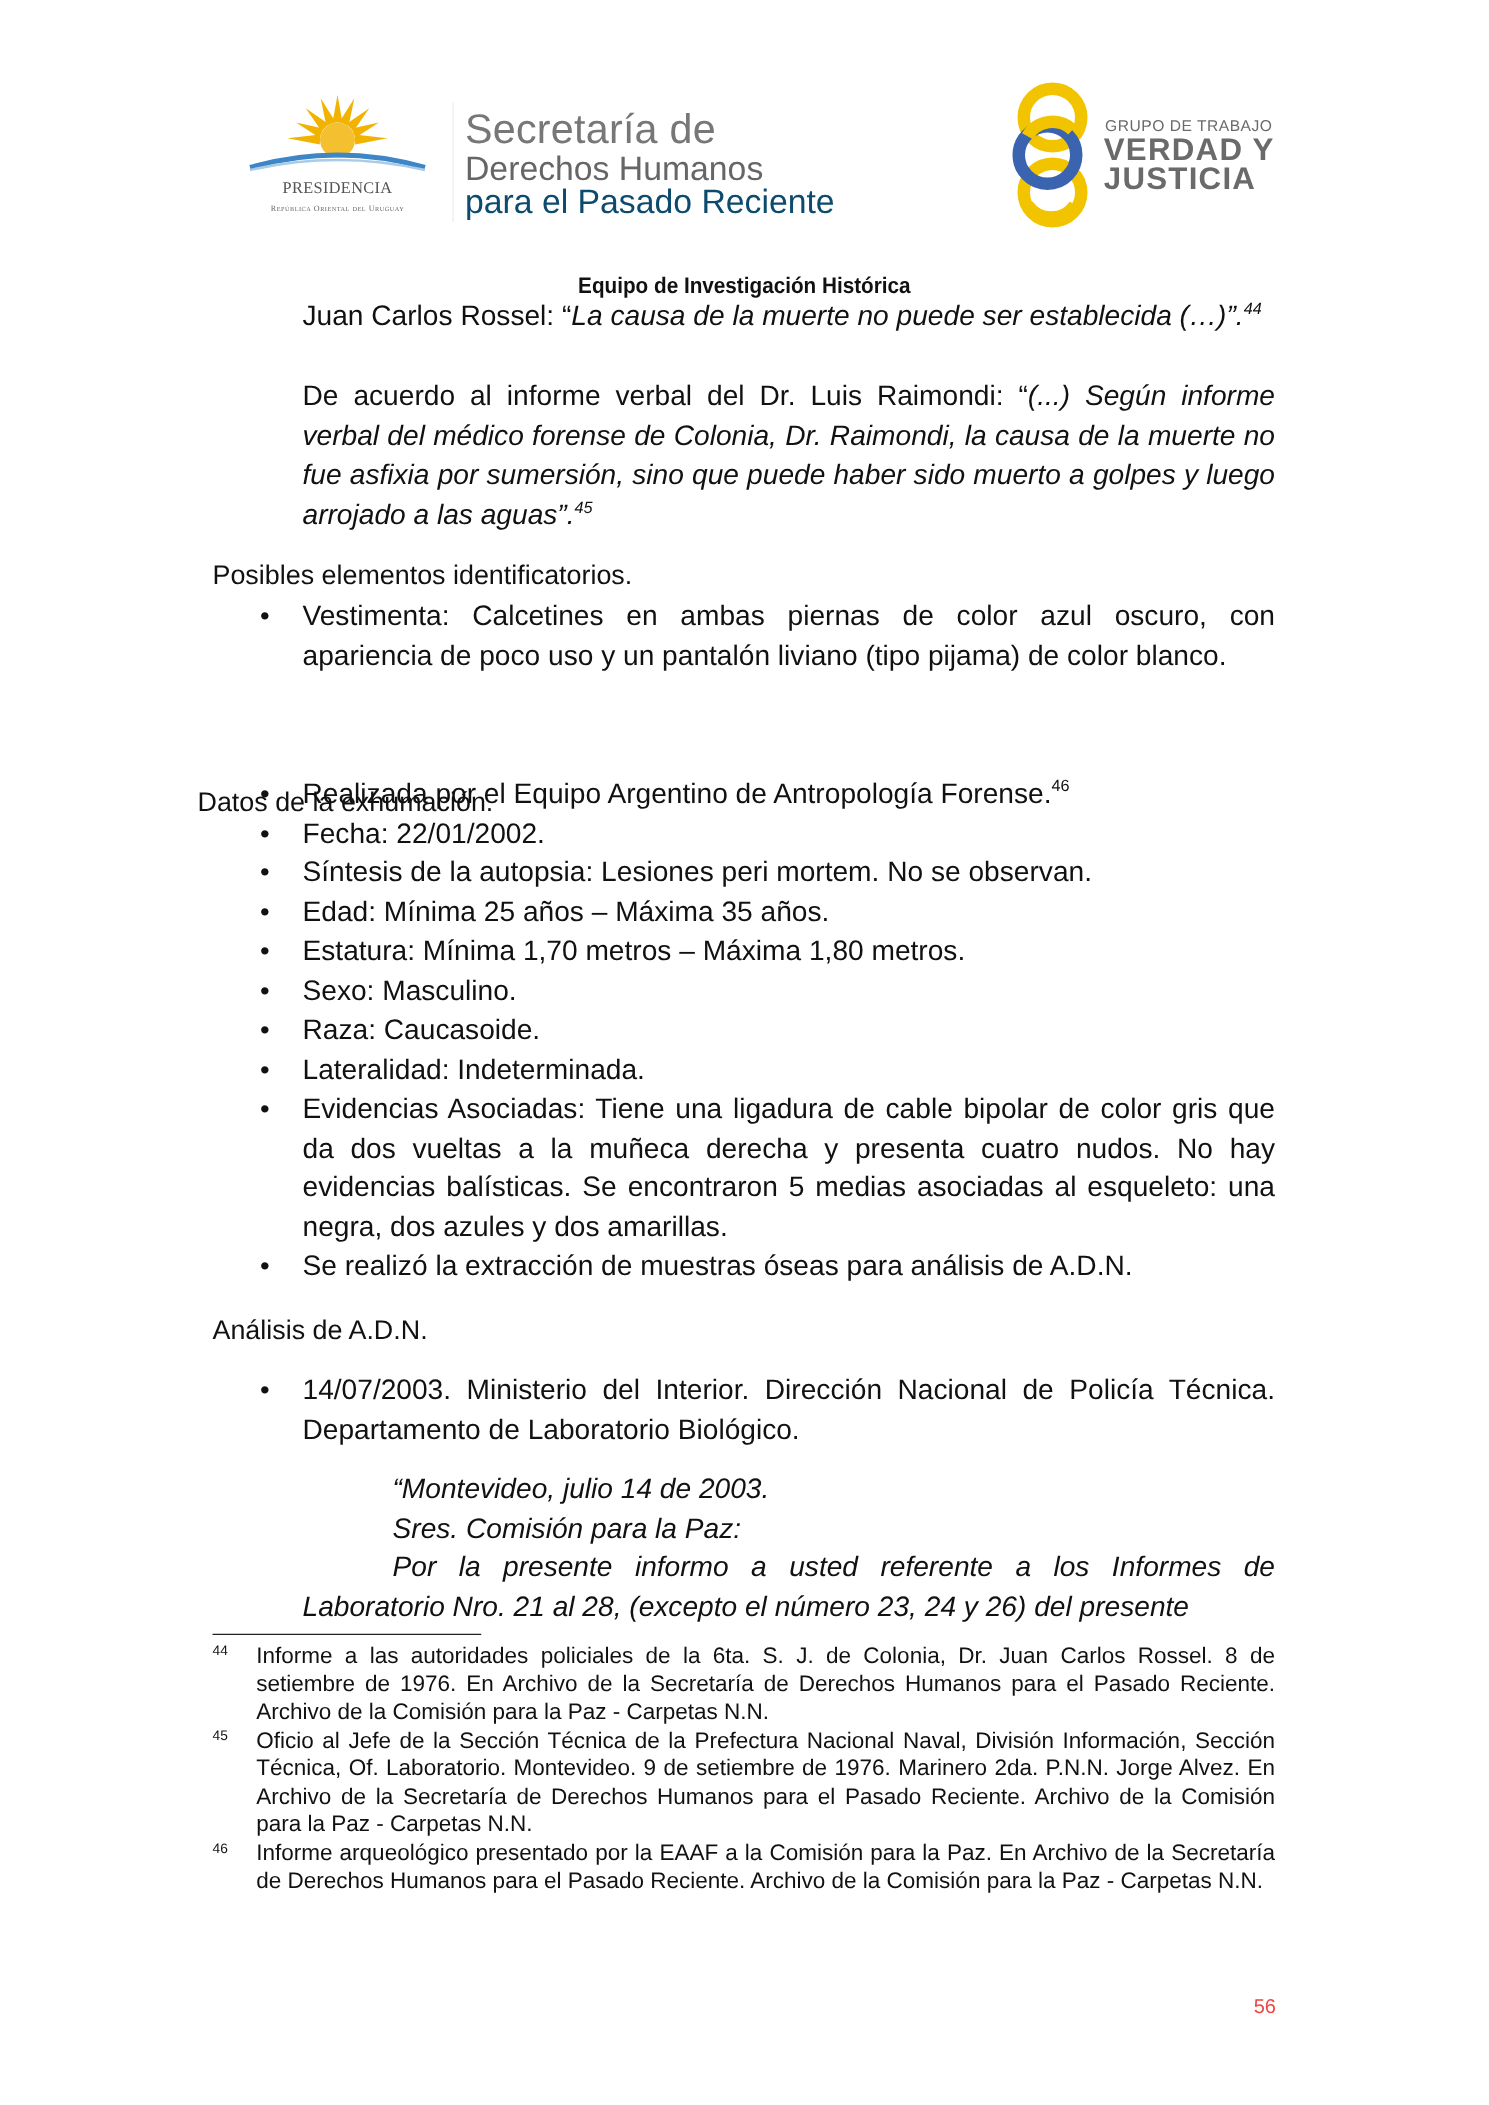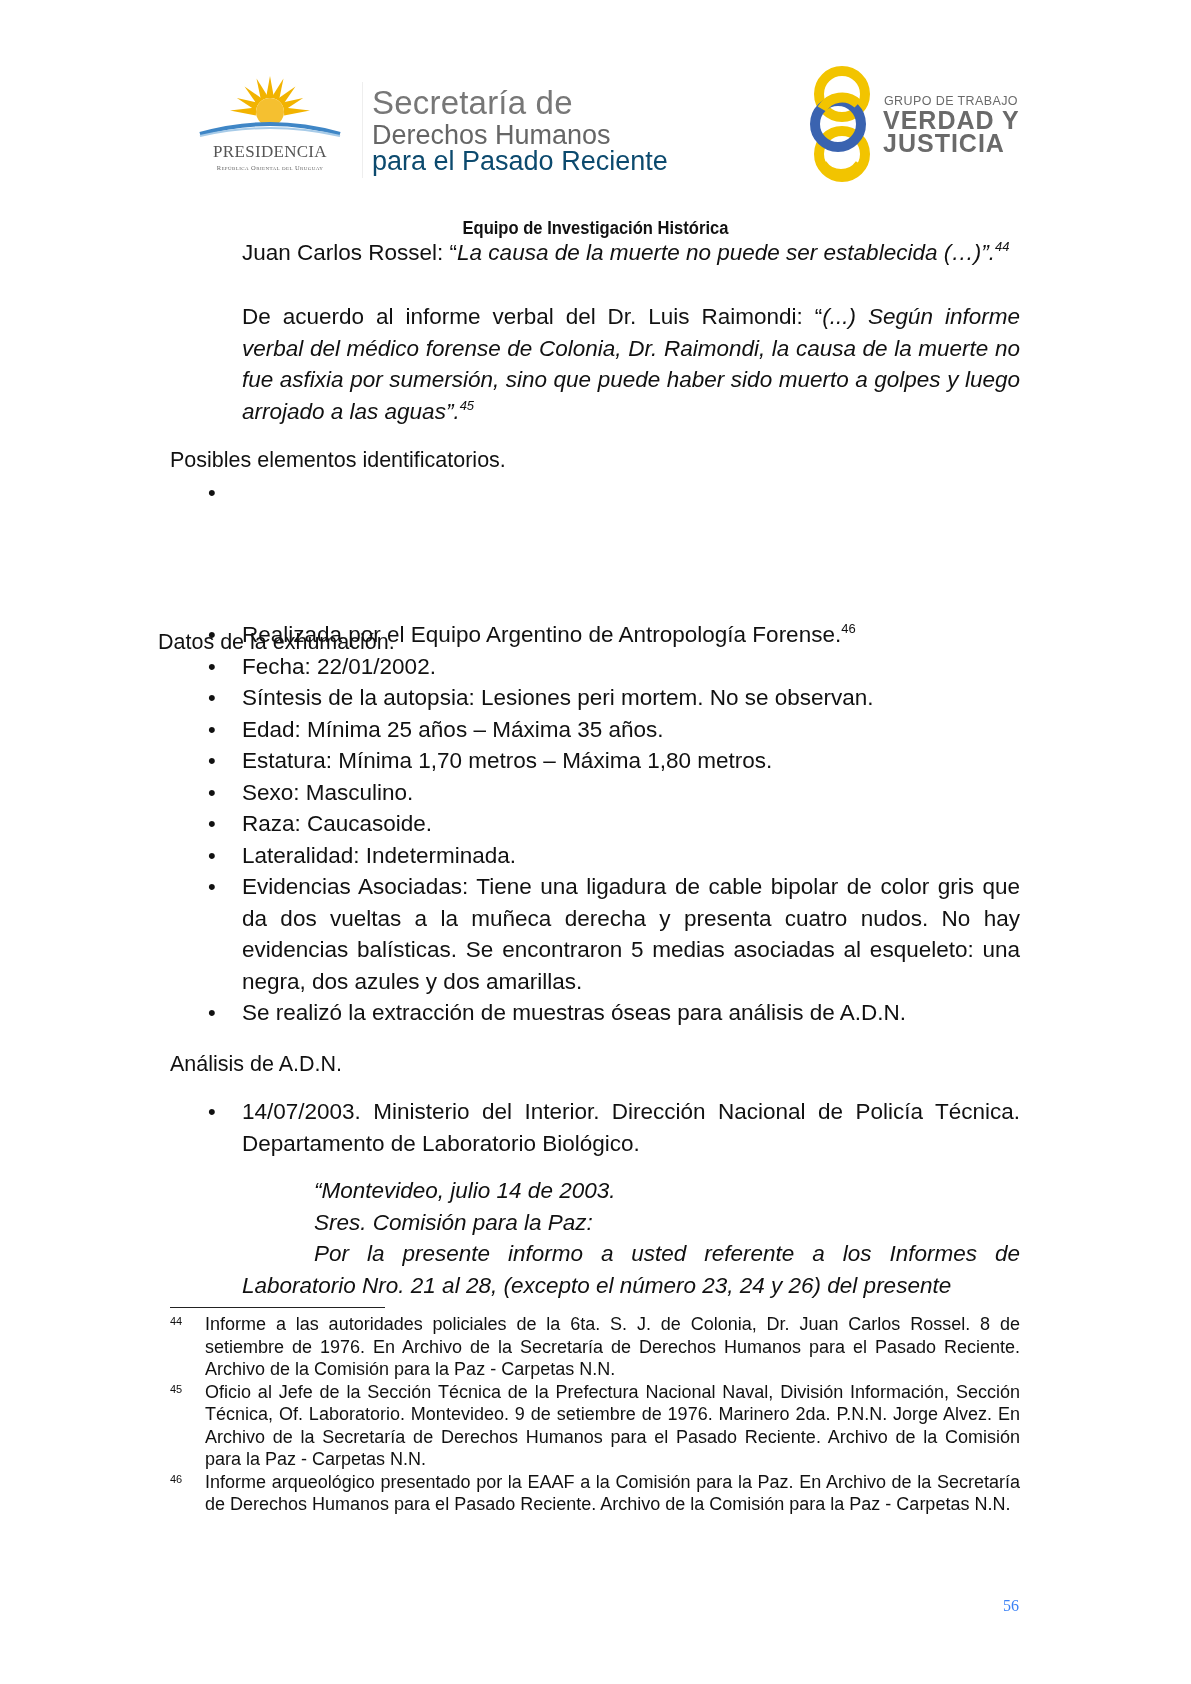--- a/index.html
+++ b/index.html
@@ -3,21 +3,21 @@
 <meta charset="utf-8">
 <style>
   html, body { margin: 0; padding: 0; background: #ffffff; }
   body { width: 1191px; height: 1684px; position: relative; overflow: hidden;
          font-family: "Liberation Sans", sans-serif; color: #111; }
   .abs { position: absolute; }
 
   
   #presidencia-logo { left: 190px; top: 78px; width: 160px; height: 100px; }
   #presidencia-name { left: 0; top: 64px; width: 160px; text-align: center;
-    font-family: "Liberation Serif", serif; font-size: 17px; color: #555; letter-spacing: 0.3px; }
+    font-family: "Liberation Serif", serif; font-size: 13px; color: #555; letter-spacing: 0.3px; }
   #presidencia-sub { left: 0; top: 86px; width: 160px; text-align: center;
     font-family: "Liberation Serif", serif; font-size: 6.5px; color: #666; letter-spacing: 0.4px; font-variant: small-caps; }
   #header-divider { left: 362px; top: 82px; width: 1px; height: 96px; background: #eee; }
   #sec-title { left: 372px; top: 88px; font-size: 33px; font-weight: 300; color: #777; letter-spacing: 0.2px; line-height: 30px; }
   #sec-line2 { left: 372px; top: 121px; font-size: 27px; color: #666; line-height: 28px; }
   #sec-line3 { left: 372px; top: 147px; font-size: 27px; color: #0c4a6e; line-height: 28px; }
 
   #vyj-logo { left: 808px; top: 64px; width: 72px; height: 120px; }
   #vyj-group { left: 884px; top: 94px; font-size: 12.5px; color: #6a6a6a; letter-spacing: 0.4px; }
   #vyj-line1 { left: 883px; top: 107px; font-size: 25px; font-weight: bold; color: #6a6a6a; letter-spacing: 1px; line-height: 26px; }
@@ -48,21 +48,21 @@
   #list-adn { left: 242px; top: 1096px; width: 778px; }
 
   #letter { left: 242px; top: 1175px; width: 778px; }
   .indent { padding-left: 72px; }
 
   #footnote-rule { left: 170px; top: 1307px; width: 215px; height: 1px; background: #222; }
   #footnotes { left: 170px; top: 1313px; width: 850px; }
   .fn { position: relative; padding-left: 35px; font-size: 18px; line-height: 22.5px; text-align: justify; text-align-last: left; color: #111; }
   .fn-num { position: absolute; left: 0; top: -3px; font-size: 11px; }
 
-  #page-number { left: 1003px; top: 1597px; font-family: Liberation Serif, serif; font-size: 16px; color: #3b82f6; }
+  #page-number { left: 1003px; top: 1597px; font-family: Liberation Sans, sans-serif; font-size: 16px; color: #ef4444; }
 </style>
 </head>
 <body>
 
 <div id="presidencia-logo" class="abs">
   <svg width="160" height="70" viewBox="0 0 160 70" style="position:absolute;left:0;top:-4px;">
     <g transform="translate(80,38)" fill="#f2b300">
       <g id="rays">
         <polygon points="0,-36 4,-14 -4,-14"></polygon>
         <polygon points="0,-36 4,-14 -4,-14" transform="rotate(22)"></polygon>
@@ -107,20 +107,21 @@
 </div>
 
 <div id="block-raimondi" class="abs para">
   <span>De acuerdo al informe verbal del Dr. Luis Raimondi: “</span><span class="it">(...) Según informe verbal del médico forense de Colonia, Dr. Raimondi, la causa de la muerte no fue asfixia por sumersión, sino que puede haber sido muerto a golpes y luego arrojado a las aguas”.</span><sup>45</sup>
 </div>
 
 <div id="h-posibles" class="abs heading">Posibles elementos identificatorios.</div>
 <div id="list-posibles" class="abs para">
   <div class="li">
     <span class="bullet">•</span>
+    <span>Vestimenta: Calcetines en ambas piernas de color azul oscuro, con apariencia de poco uso y un pantalón liviano (tipo pijama) de color blanco.</span>
   </div>
 </div>
 
 <div id="h-datos" class="abs heading">Datos de la exhumación.</div>
 <div id="list-datos" class="abs para">
   <div class="li"><span class="bullet">•</span><span>Realizada por el Equipo Argentino de Antropología Forense.</span><sup class="up">46</sup></div>
   <div class="li"><span class="bullet">•</span><span>Fecha: 22/01/2002.</span></div>
   <div class="li"><span class="bullet">•</span><span>Síntesis de la autopsia: Lesiones peri mortem. No se observan.</span></div>
   <div class="li"><span class="bullet">•</span><span>Edad: Mínima 25 años – Máxima 35 años.</span></div>
   <div class="li"><span class="bullet">•</span><span>Estatura: Mínima 1,70 metros – Máxima 1,80 metros.</span></div>

